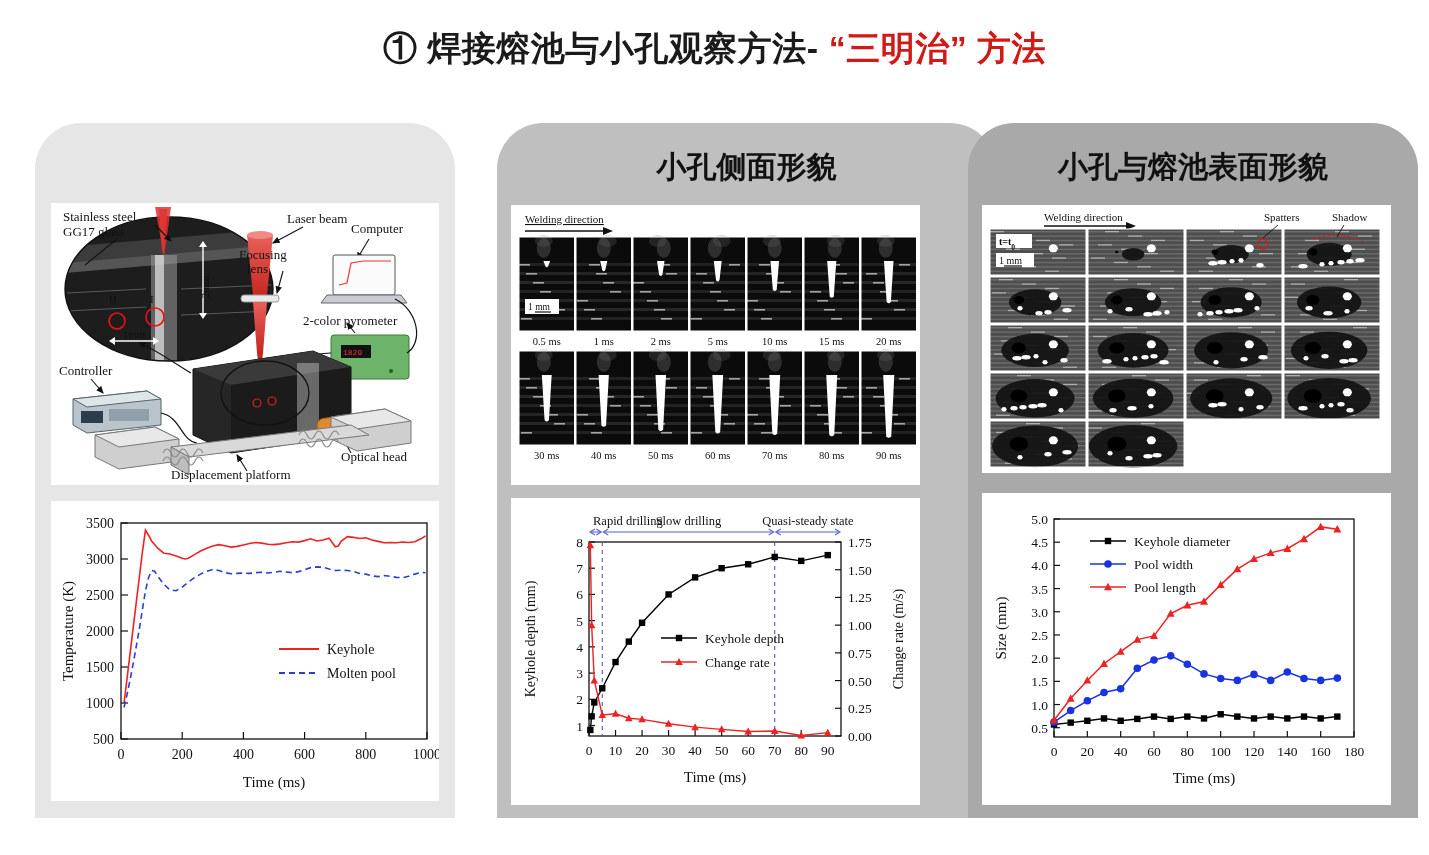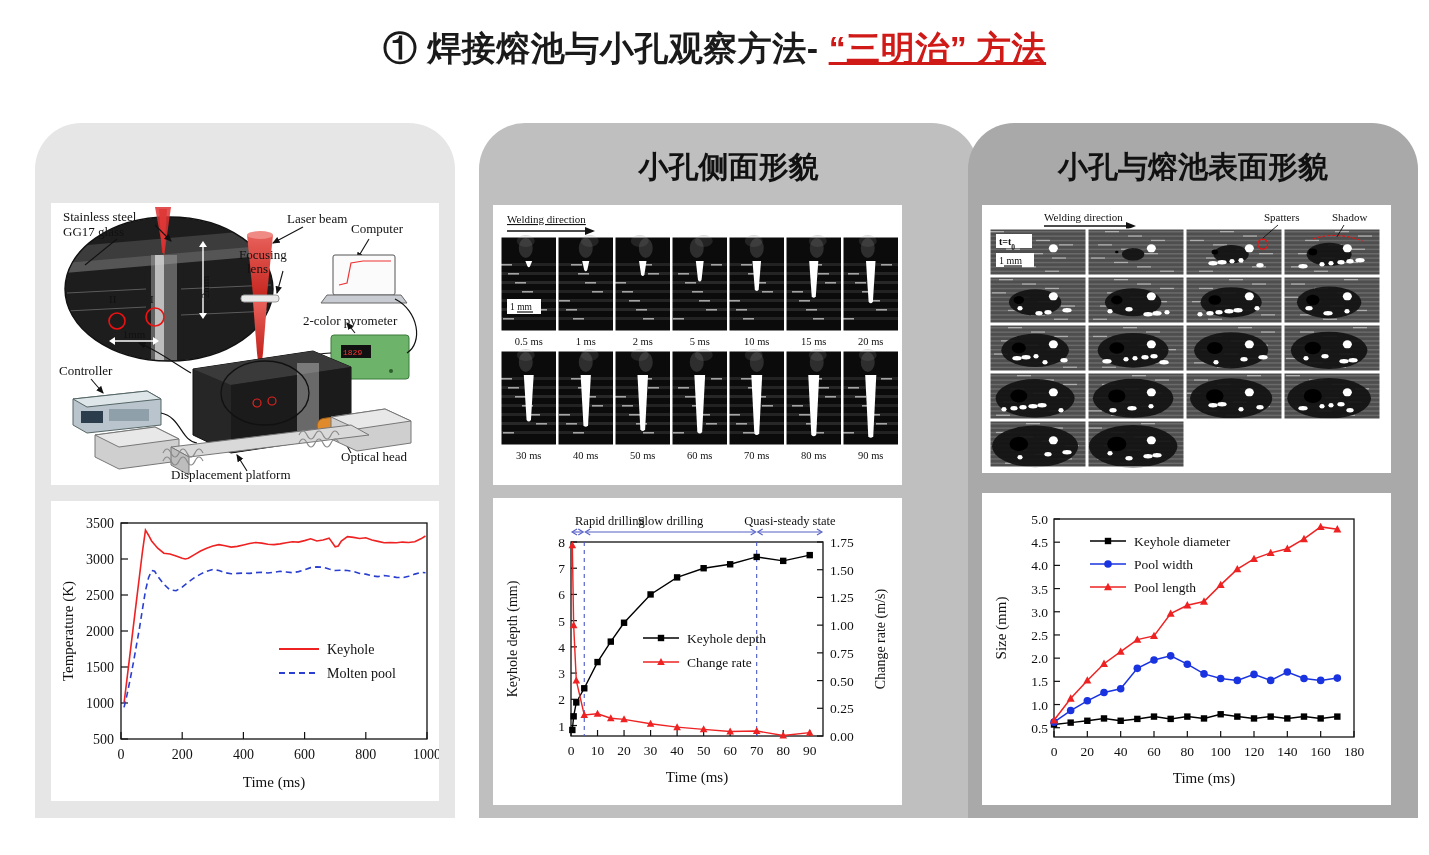--- a/index.html
+++ b/index.html
@@ -7,25 +7,25 @@
     width:1429px;height:855px;background:#ffffff;
     font-family:"Liberation Sans",sans-serif;
     overflow:hidden;position:relative;
   }
   
   #slide-title{
     position:absolute;left:0;top:26px;width:1429px;
     text-align:center;font-size:34px;font-weight:bold;
     color:#1a1a1a;letter-spacing:.5px;white-space:nowrap;
   }
-  #slide-title .hl{color:#d01a17;text-decoration:underline;}
+  #slide-title .hl{color:#d01a17;}
   
   .panel{position:absolute;top:123px;height:695px;border-radius:46px 46px 0 0;}
   #panel-1{left:35px;width:420px;background:#e6e6e6;}
-  #panel-2{left:479px;width:499px;background:#bfbfbf;}
+  #panel-2{left:497px;width:499px;background:#bfbfbf;}
   #panel-3{left:968px;width:450px;background:#a9a9a9;}
   .panel-title{
     position:absolute;left:0;top:24px;width:100%;text-align:center;
     font-size:30px;font-weight:bold;color:#111;white-space:nowrap;
   }
   
   .card{position:absolute;background:#ffffff;overflow:hidden;}
   #p1-diagram{left:16px;top:80px;width:388px;height:282px;}
   #p1-chart  {left:16px;top:378px;width:388px;height:300px;}
   #p2-frames {left:14px;top:82px;width:409px;height:280px;}

